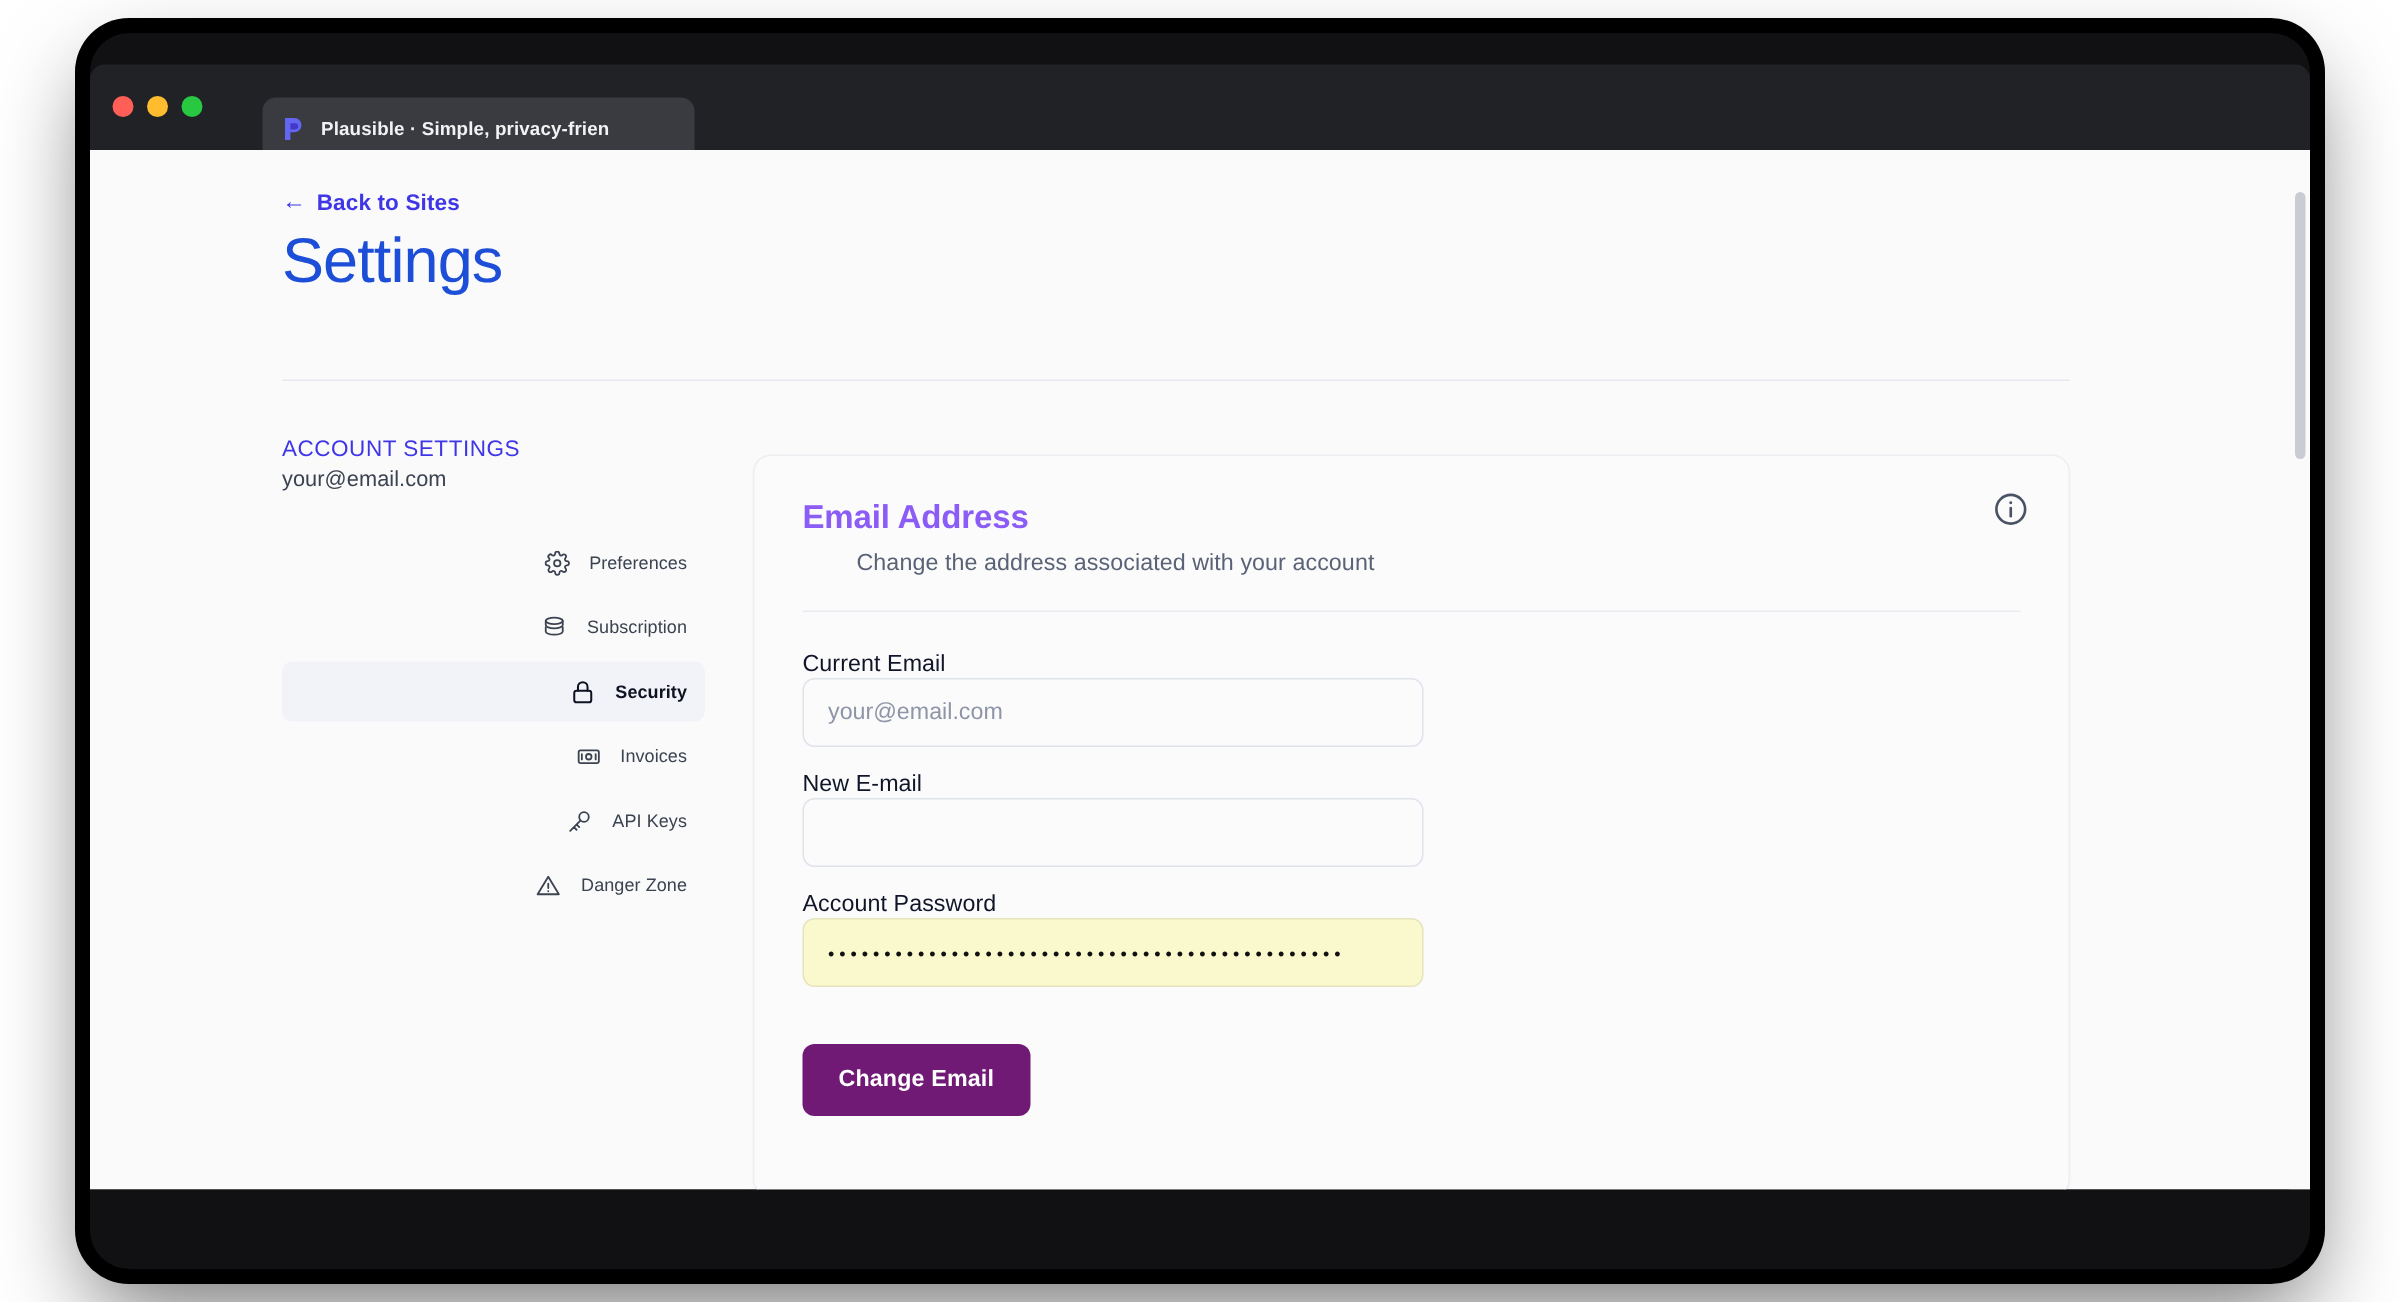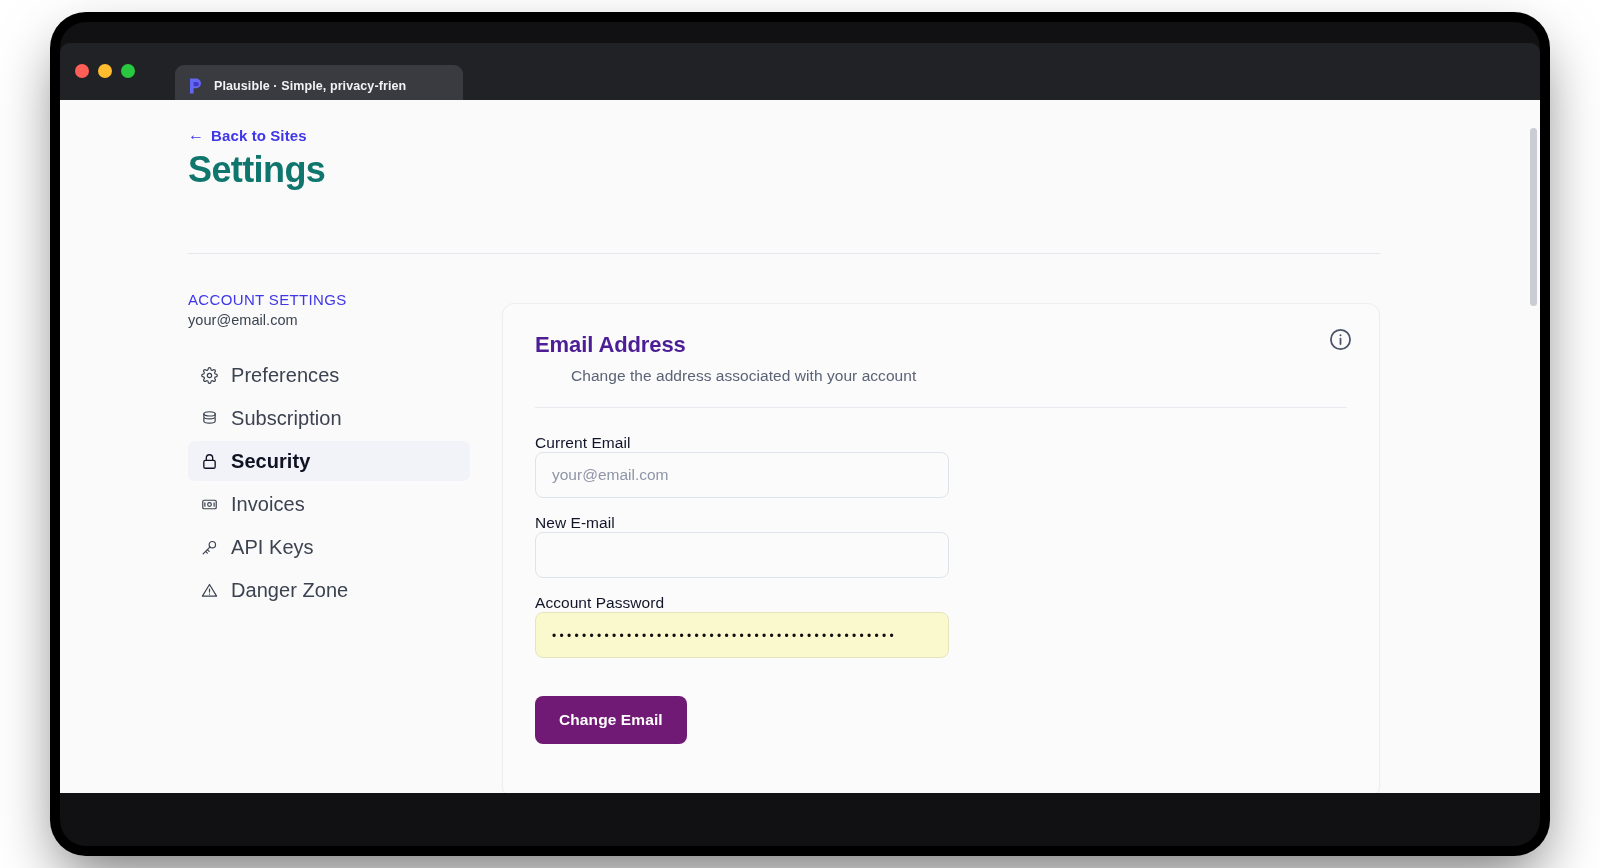--- a/index.html
+++ b/index.html
@@ -136,23 +136,23 @@
     color: #3f36e8;
     font-size: 15px;
     font-weight: bold;
     text-decoration: none;
     letter-spacing: 0.1px;
   }
   #back-arrow { font-size: 16px; line-height: 1; }
 
   #page-title {
     margin-top: 6px;
-    font-size: 36px;
-    font-weight: bold;
-    color: #0f766e;
+    font-size: 42px;
+    font-weight: normal;
+    color: #1d4ed8;
     letter-spacing: -0.6px;
     line-height: 1.12;
   }
 
   #header-rule {
     position: absolute;
     left: 128px;
     top: 153px;
     width: 1192px;
     height: 1px;
@@ -193,24 +193,25 @@
     gap: 0px;
   }
   .nav-item {
     display: flex;
     align-items: center;
     gap: 13px;
     height: 40px;
     padding: 0 12px 0 13px;
     border-radius: 7px;
     color: #3b4250;
-    font-size: 20px;
+    font-size: 12px;
     text-decoration: none;
     letter-spacing: 0.05px;
     margin-bottom: 3px;
+    justify-content: flex-end;
   }
   .nav-item.active {
     background: #f1f3f9;
     color: #0f1222;
     font-weight: bold;
   }
   .nav-icon {
     width: 17px; height: 17px;
     flex: 0 0 17px;
     display: flex; align-items: center; justify-content: center;
@@ -228,21 +229,21 @@
     border: 1px solid #eceef2;
     border-radius: 12px;
     box-shadow: 0 1px 2px rgba(17,24,39,0.04);
   }
   #card-header {
     position: relative;
     padding: 28px 32px 0 32px;
   }
   #card-title {
     font-size: 22px;
-    color: #4c1d95;
+    color: #8b5cf6;
     letter-spacing: -0.1px;
   }
   #card-subtitle {
     margin-top: 9px;
     font-size: 15.5px;
     color: #5a6376;
     letter-spacing: 0.05px;
     margin-left: 36px;
   }
   #info-icon-btn {

